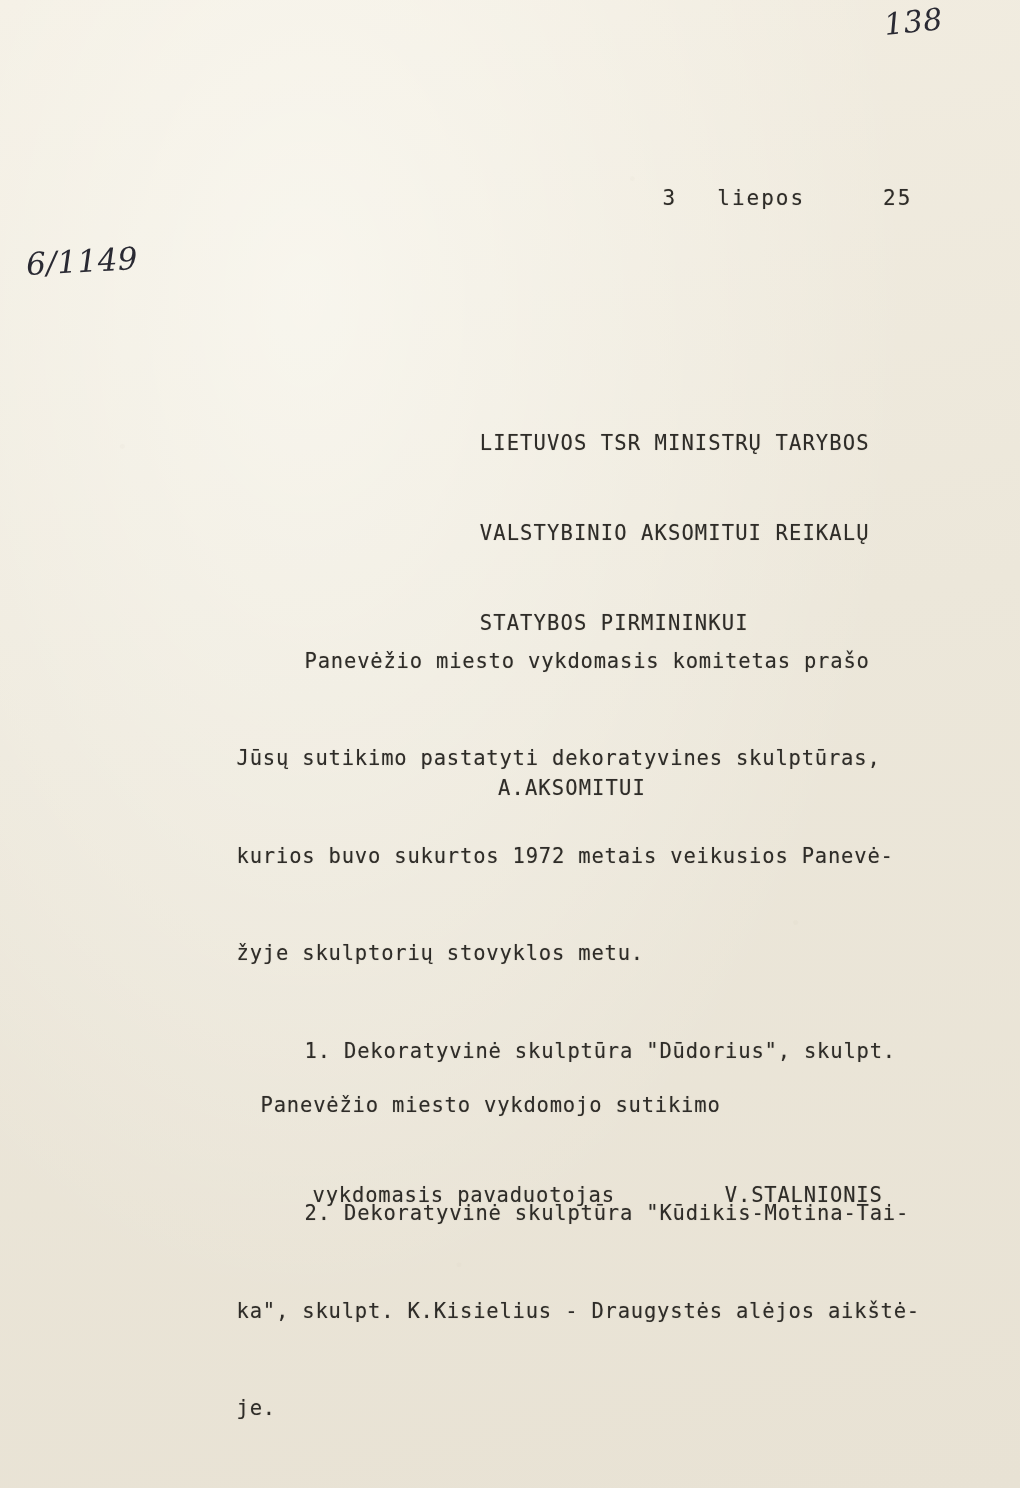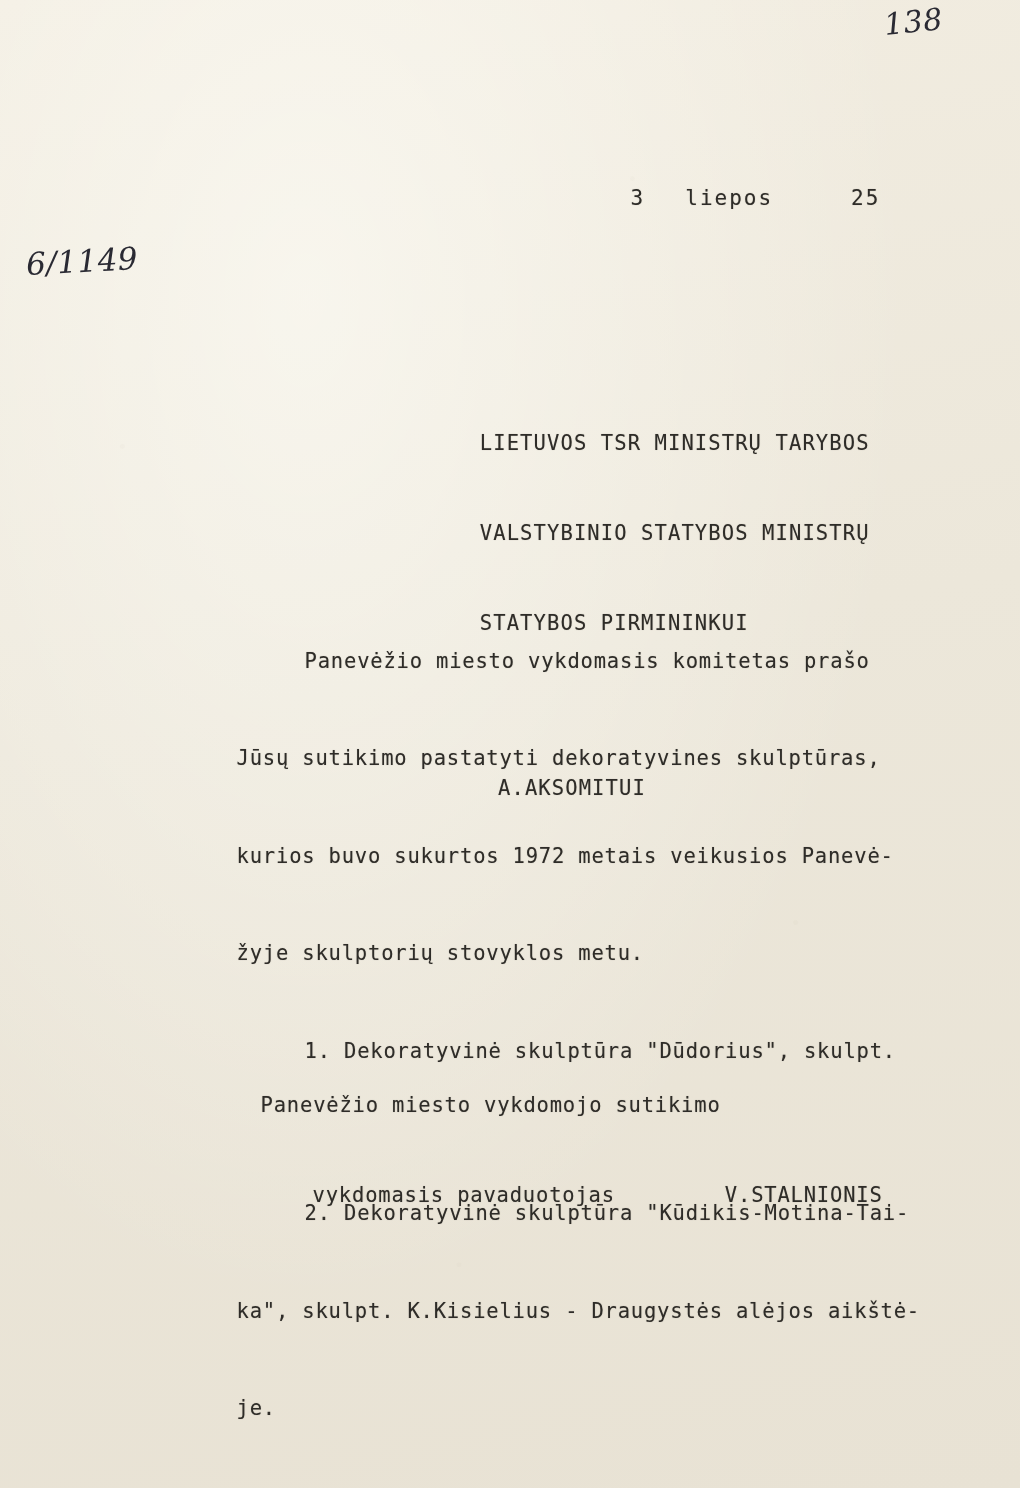--- a/index.html
+++ b/index.html
@@ -60,21 +60,21 @@
     position: absolute;
     font-family: "DejaVu Sans Mono", monospace;
     color: #2e2c28;
     white-space: pre;
     letter-spacing: 0.5px;
     text-shadow: 0 0 1px rgba(60,55,45,.35);
   }
 
   #date-line {
     top: 162px;
-    left: 572px;
+    left: 604px;
     font-size: 21px;
     letter-spacing: 2px;
   }
   #date-line .gap-a { display:inline-block; width: 40px; }
   #date-line .gap-b { display:inline-block; width: 78px; }
 
   #addressee {
     top: 398px;
     left: 426px;
     font-size: 20.5px;
@@ -116,21 +116,21 @@
 
   <div class="handwritten" id="file-ref">6/1149</div>
 
   <div class="typed" id="date-line">
     <span>3</span><span class="gap-a"></span><span>liepos</span><span class="gap-b"></span><span>25</span>
   </div>
 
   <div class="typed" id="addressee">
     <span>LIETUVOS TSR MINISTRŲ TARYBOS</span>
     <br>
-    <span>VALSTYBINIO STATYBOS MINISTRŲ</span>
+    <span>VALSTYBINIO AKSOMITUI REIKALŲ</span>
     <br>
     <span>STATYBOS PIRMININKUI</span>
     <br>
     <span class="indent">A.AKSOMITUI</span>
   </div>
 
   <div class="typed" id="body-text">
     <span class="para-indent"></span><span>Panevėžio miesto vykdomasis komitetas prašo</span>
     <br>
     <span>Jūsų sutikimo pastatyti dekoratyvines skulptūras,</span>

